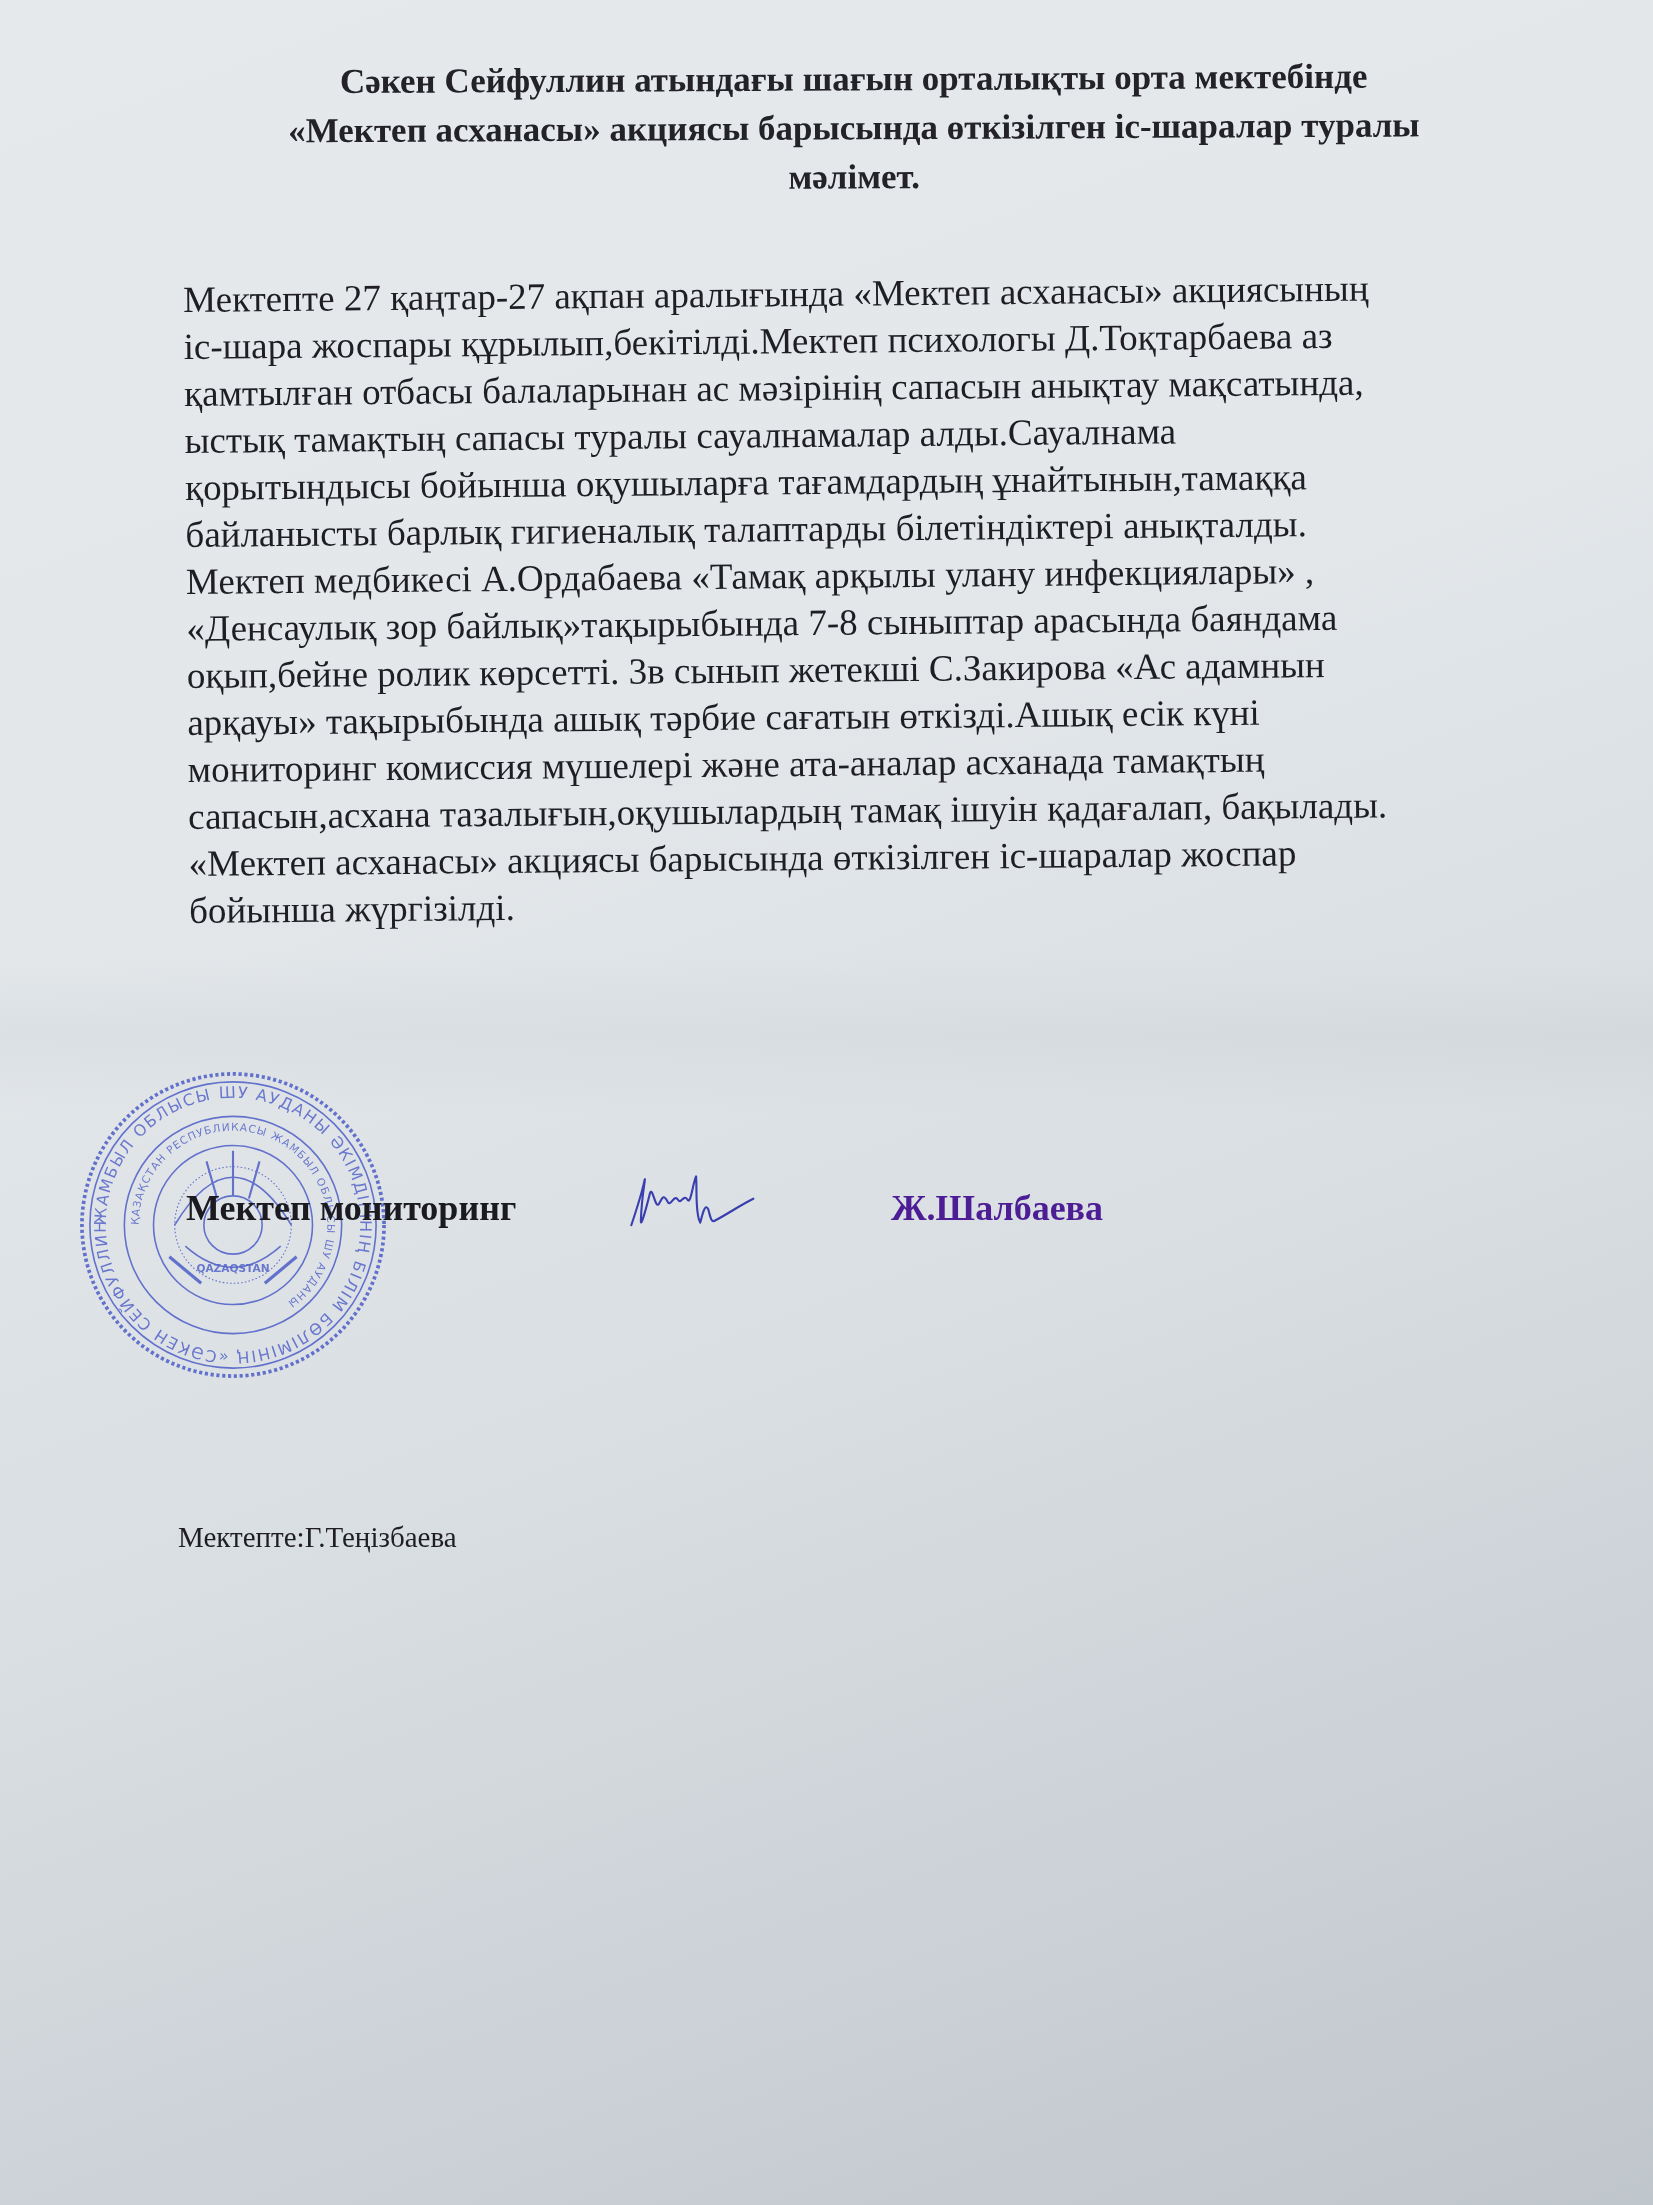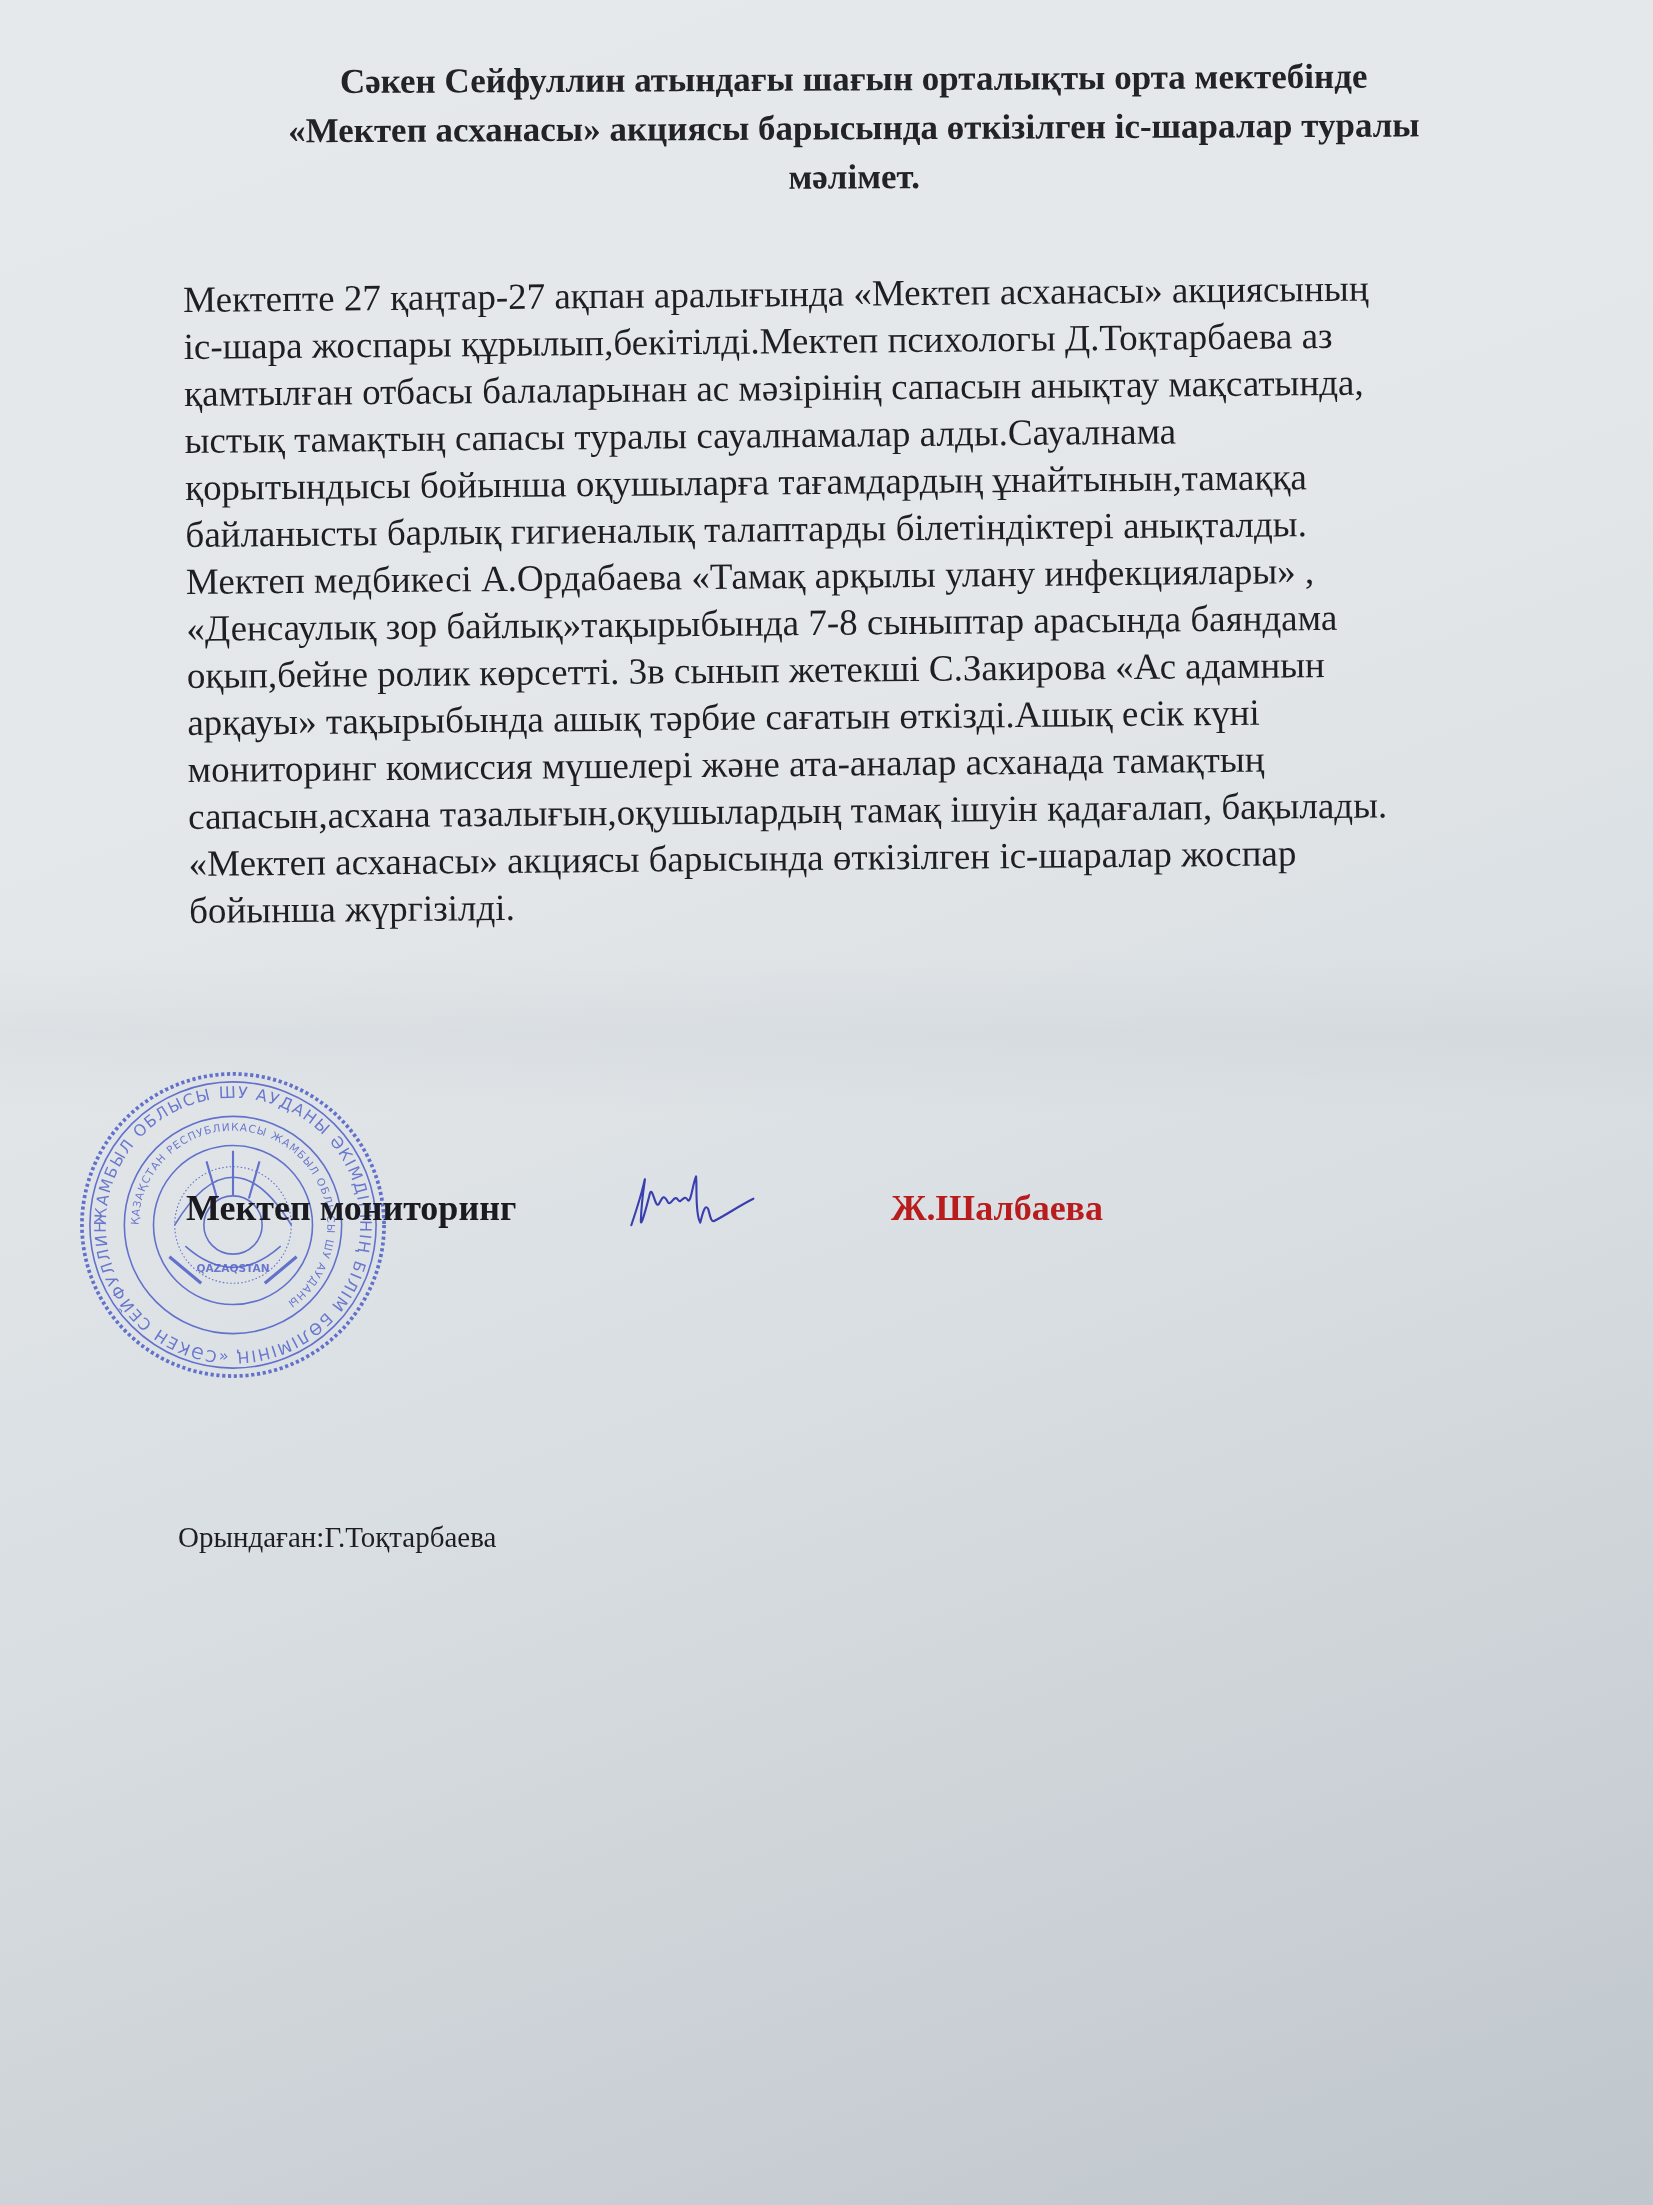--- a/index.html
+++ b/index.html
@@ -81,21 +81,21 @@
       top: 1172px;
       width: 138px;
       height: 64px;
     }
     .director-name {
       position: absolute;
       left: 891px;
       top: 1187px;
       font-weight: bold;
       font-size: 36px;
-      color: #b91c1c;
+      color: #4c1d95;
       white-space: nowrap;
     }
     .executor {
       position: absolute;
       left: 178px;
       top: 1521px;
       font-size: 29px;
       color: #1e1e24;
       white-space: nowrap;
     }
@@ -158,15 +158,15 @@
   </svg>
 
   <div class="director-label">Мектеп мониторинг</div>
 
   <svg class="signature" viewBox="0 0 260 120">
     <path d="M10,100 C20,70 30,40 35,15 C38,5 30,40 28,90 C27,110 40,60 45,40 C50,25 55,70 62,60 C68,50 70,40 78,55 C84,68 90,40 98,52 C104,62 108,40 116,52 C122,62 126,20 132,8 C134,30 130,80 140,95 C146,70 150,60 155,70 C158,80 160,95 166,92 C190,80 215,62 240,50" fill="none" stroke="#3a3fb0" stroke-width="4" stroke-linecap="round" stroke-linejoin="round"></path>
   </svg>
 
   <div class="director-name">Ж.Шалбаева</div>
 
-  <div class="executor">Орындаған:Г.Тоқтарбаева</div>
+  <div class="executor">Мектепте:Г.Теңізбаева</div>
 </div>
 
 
 </body></html>

